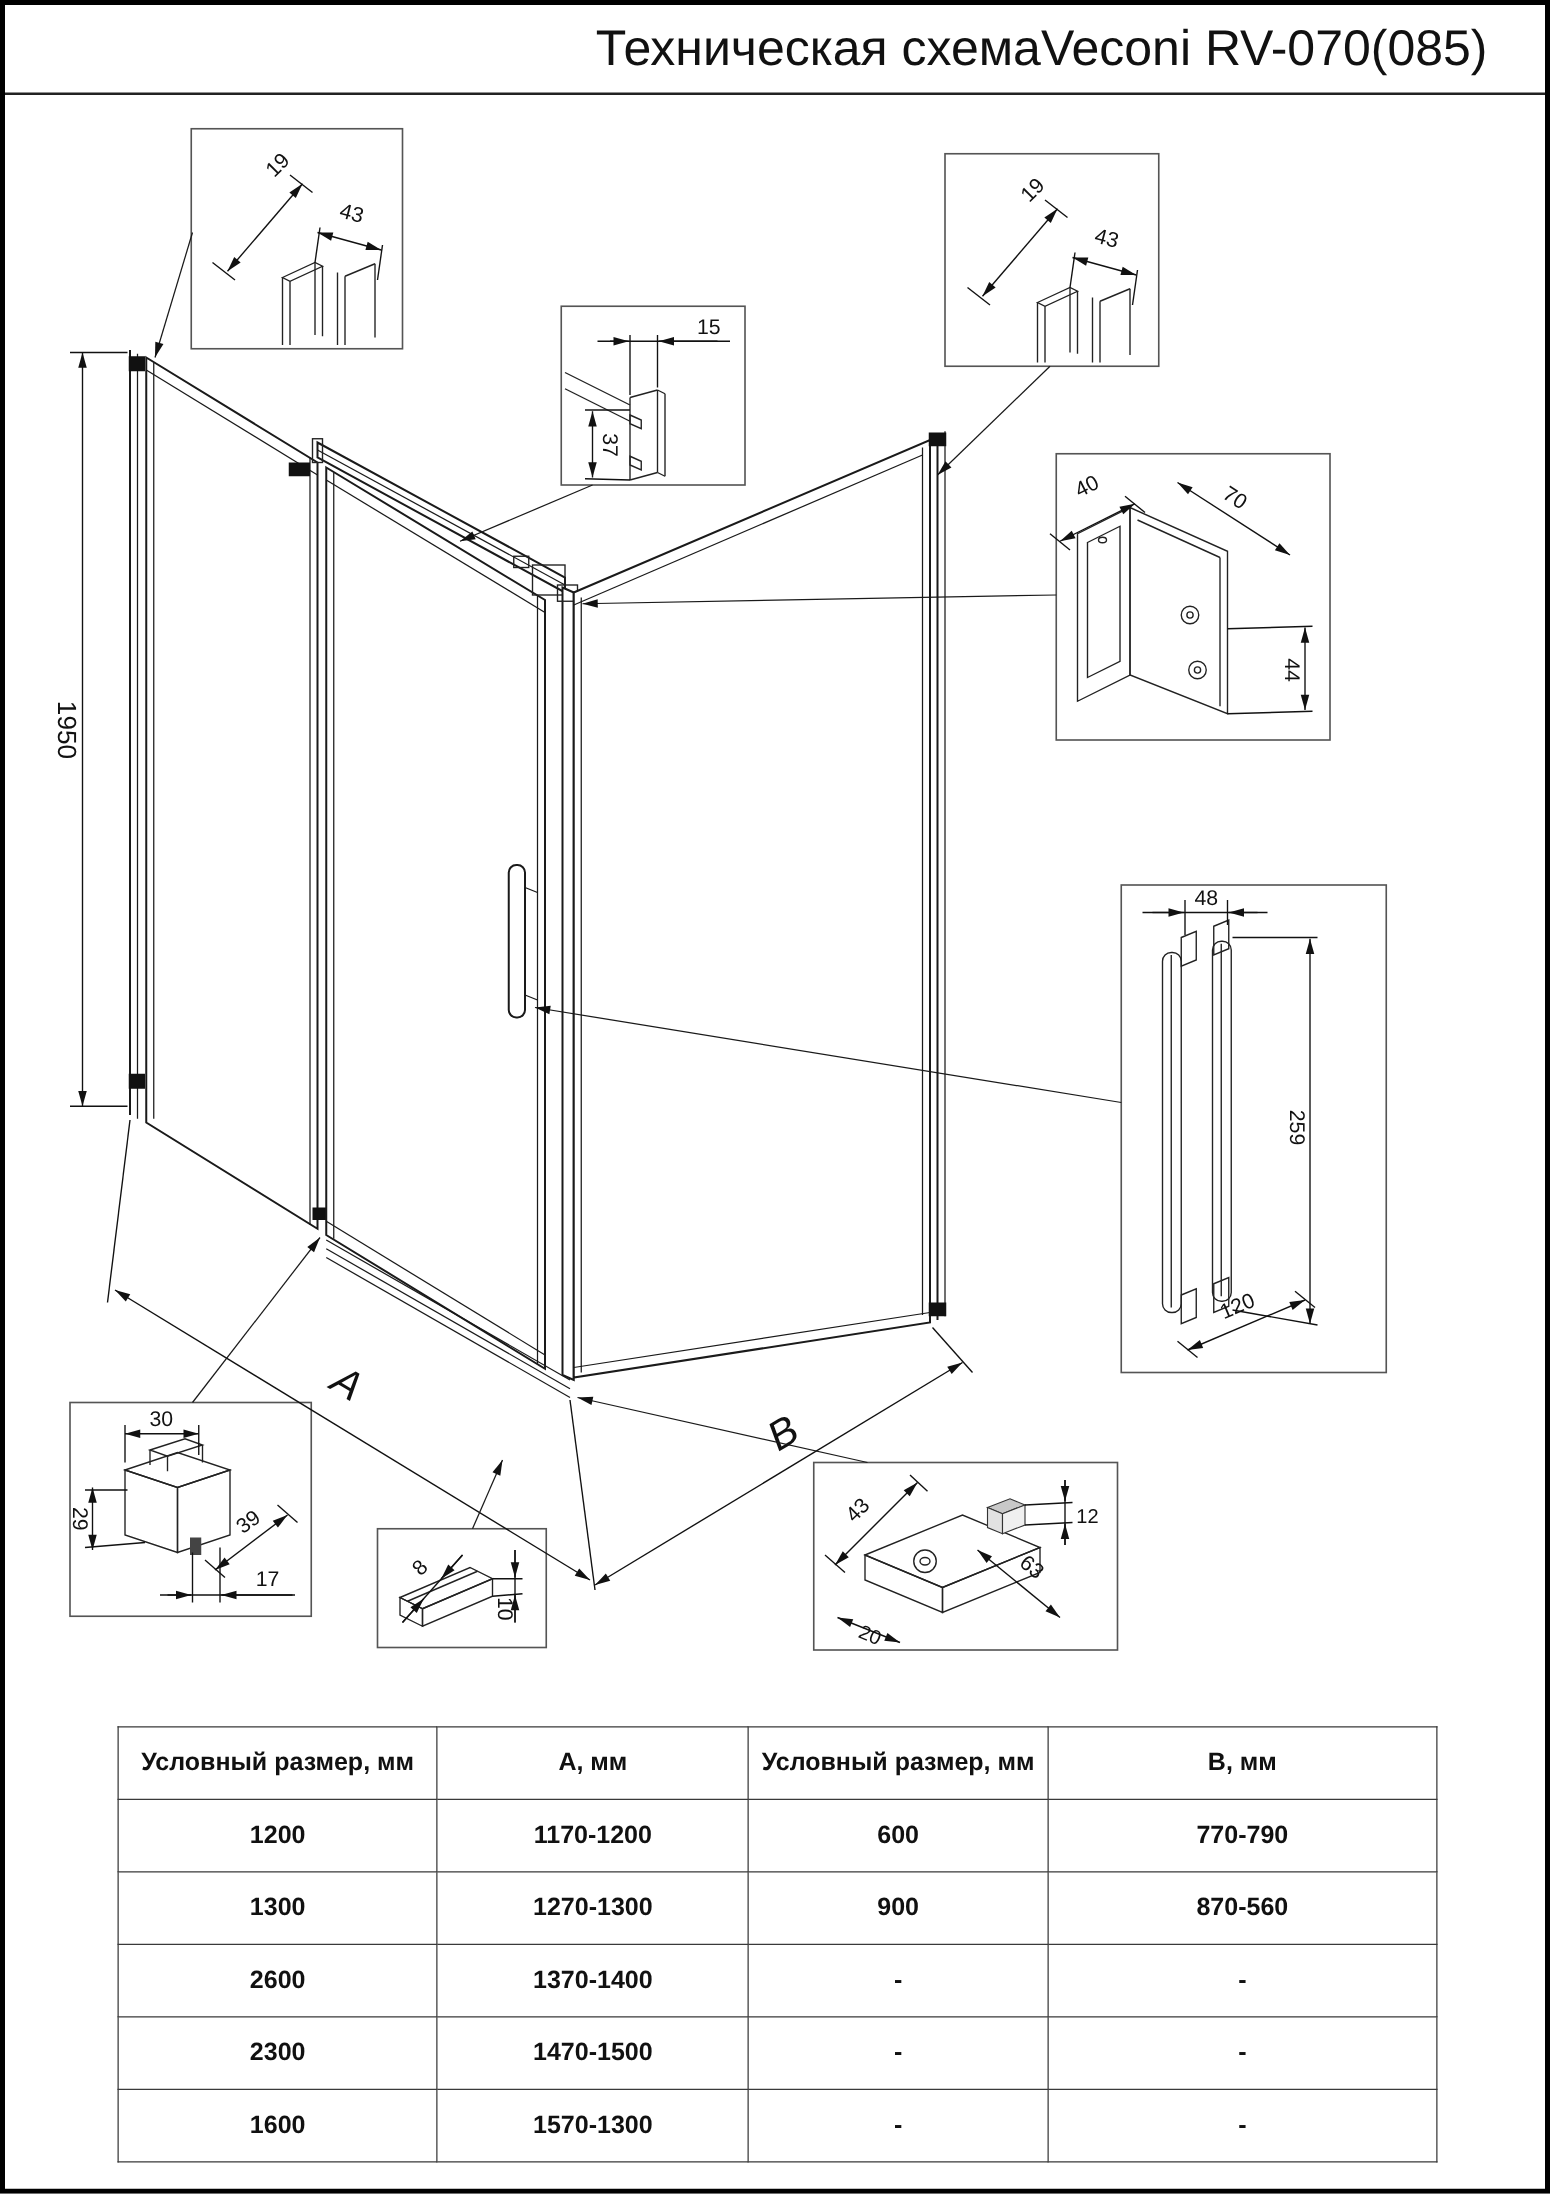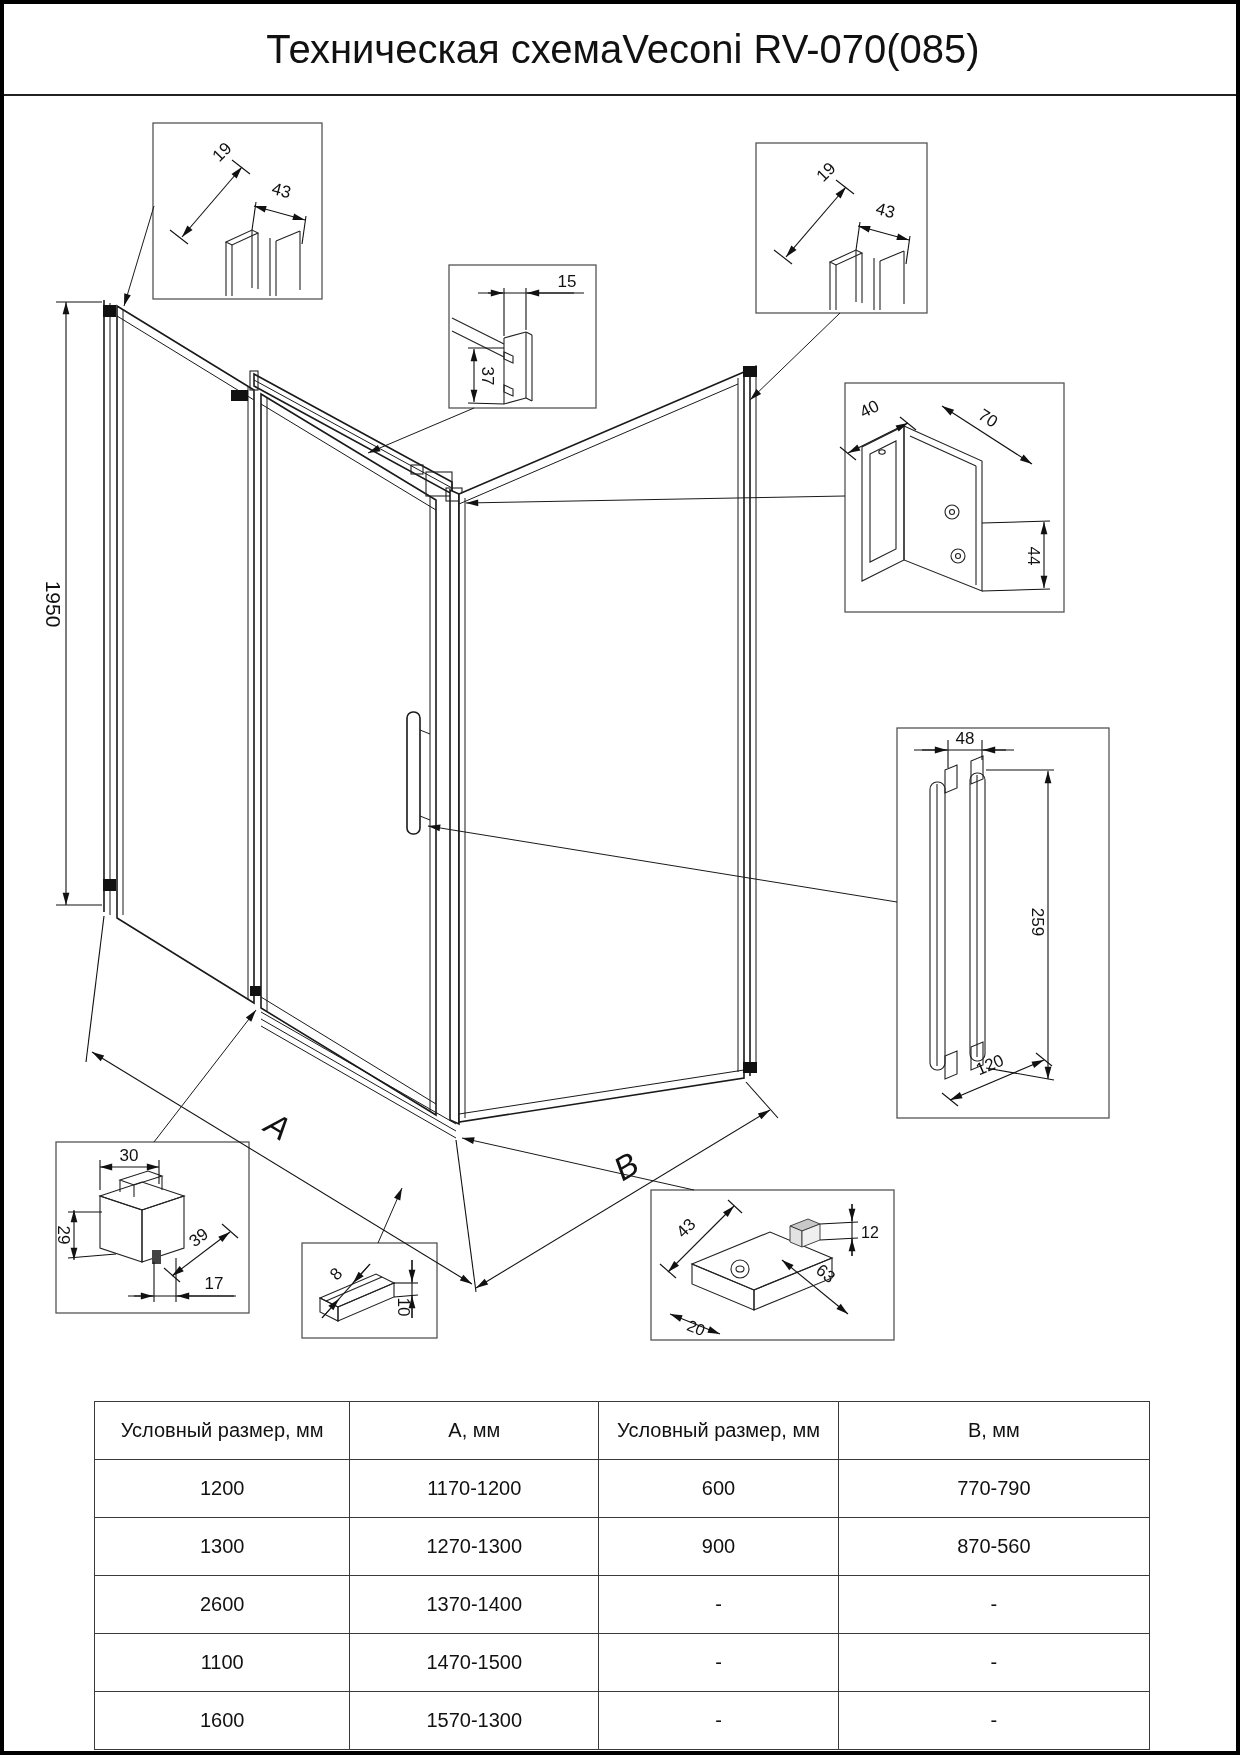--- a/index.html
+++ b/index.html
@@ -1,24 +1,24 @@
 <!DOCTYPE html>
 <html><head>
 <meta charset="utf-8">
 <style>
   html,body {margin:0; padding:0; background:#fff;}
   .page {position:relative; width:1240px; height:1755px; box-sizing:border-box;
          border:4px solid #000; background:#fff;
          font-family:"Liberation Sans", sans-serif; color:#111; overflow:hidden;}
-  .header {height:92px; box-sizing:border-box; border-bottom:2px solid #222;
-           display:flex; align-items:center; justify-content:center;
+  .header {height:72px; box-sizing:border-box; border-bottom:2px solid #222;
+           display:flex; align-items:center; justify-content:flex-end;
            padding:0 46px 0 52px;}
   .title {font-size:40px; color:#111; white-space:nowrap;}
   svg.drawing {display:block;}
-  .table-wrap {padding:10px 86px 0 90px;}
+  .table-wrap {padding:10px 86px 0 90px;font-weight:bold;}
   table.sizes {width:100%; border-collapse:collapse; table-layout:fixed;}
   table.sizes td {border:1px solid #3a3a3a; height:57px; text-align:center;
                   vertical-align:middle; font-size:20px; color:#111; padding:0 4px;}
   
   .pnl {fill:#fff; stroke:#1a1a1a; stroke-width:1.6;}
   .ln  {stroke:#1a1a1a; stroke-width:1.6; fill:none;}
   .th  {stroke:#1a1a1a; stroke-width:1; fill:none;}
   .dt  {stroke:#222; stroke-width:1.1; fill:none;}
   .dim {stroke:#111; stroke-width:1.1; fill:none;}
   .box {fill:#fff; stroke:#555; stroke-width:1.3;}
@@ -341,21 +341,21 @@
         <td>900</td>
         <td>870-560</td>
       </tr>
       <tr>
         <td>2600</td>
         <td>1370-1400</td>
         <td>-</td>
         <td>-</td>
       </tr>
       <tr>
-        <td>1100</td>
+        <td>2300</td>
         <td>1470-1500</td>
         <td>-</td>
         <td>-</td>
       </tr>
       <tr>
         <td>1600</td>
         <td>1570-1300</td>
         <td>-</td>
         <td>-</td>
       </tr>

